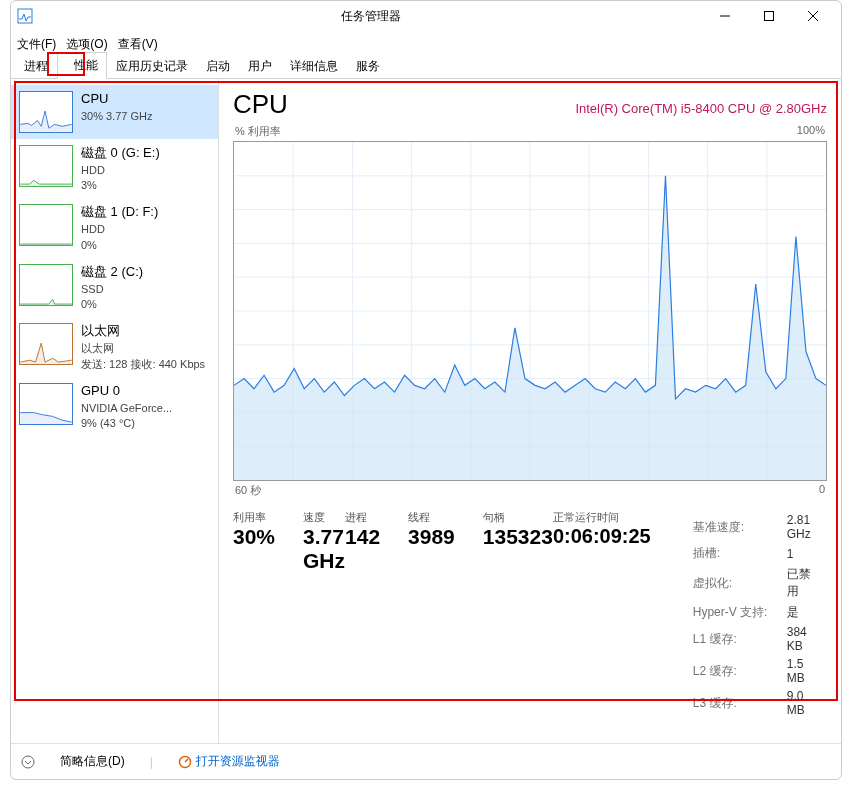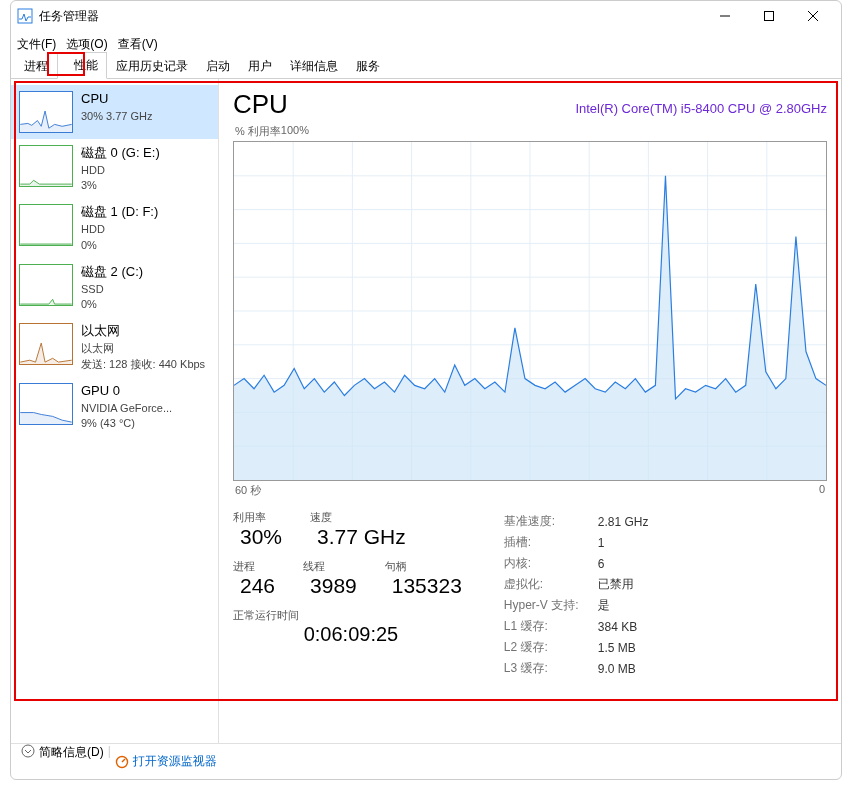--- a/index.html
+++ b/index.html
@@ -27,21 +27,21 @@
   display: flex;
   align-items: center;
   padding: 0 6px;
 }
 .titlebar .icon {
   width: 16px; height: 16px;
   margin-right: 6px;
   display: inline-flex;
   align-items: center; justify-content: center;
 }
-.titlebar .title { flex: 1; font-size: 12px; }
+.titlebar .title { flex: 1; font-size: 12px; text-align: center; }
 .winbtns { display: flex; gap: 0; }
 .winbtn { width: 44px; height: 30px; display: flex; align-items: center; justify-content: center; cursor: pointer; }
 .winbtn svg { width: 12px; height: 12px; }
 .menubar {
   height: 22px;
   display: flex;
   align-items: flex-end;
   padding: 0 6px;
   gap: 10px;
   font-size: 12px;
@@ -117,58 +117,59 @@
   display: flex;
   flex-direction: column;
 }
 .mhdr {
   display: flex;
   align-items: baseline;
   justify-content: space-between;
   margin-bottom: 4px;
 }
 .mhdr .big { font-size: 26px; font-weight: 400; }
-.mhdr .model { font-size: 13px; color: #6d28d9; }
+.mhdr .model { font-size: 13px; color: #be185d; }
 .chart-labels {
-  display: flex; justify-content: flex-start;
+  display: flex; justify-content: space-between;
   font-size: 11px; color: #666;
   padding: 0 2px 2px 2px;
 }
 .chart {
   height: 340px;
   border: 1px solid #999;
   position: relative;
   overflow: hidden;
 }
 .chart svg { width: 100%; height: 100%; display: block; }
 .chart-bottom-labels {
   display: flex; justify-content: space-between;
   font-size: 11px; color: #666;
   padding: 2px 2px 6px 2px;
 }
 .stats {
   display: flex;
   gap: 40px;
   margin-top: 6px;
 }
-.stats-left { display: flex; flex-direction: column; gap: 10px; }
+.stats-left { display: flex; }
 .stat-row { display: flex; gap: 28px; }
 .stat { display: flex; flex-direction: column; }
 .stat .lbl { font-size: 11px; color: #555; }
-.stat .val { font-size: 21px; font-weight: 400; margin-left: 7px; }
+.stat .val { font-size: 21px; font-weight: 700; }
 .uptime .val { font-size: 20px; text-align: center; }
 .stats-right { font-size: 12px; color: #333; }
 .stats-right table td { padding: 1px 10px 1px 0; }
 .stats-right table td:first-child { color: #737373; min-width: 92px; }
 .footer {
   height: 36px;
   border-top: 1px solid #e0e0e0;
   display: flex;
+  align-items: center;
   padding: 0 10px;
-  gap: 4px;
+  gap: 25px;
   font-size: 12px;
 }
 .footer .chev { width: 14px; height: 14px; }
 .footer .link { color: #0066cc; cursor: pointer; display: inline-flex; align-items: center; gap: 4px; }
 </style>
 </head>
 <body>
 
 <div class="window">
   <div class="titlebar">
@@ -345,21 +346,21 @@
               <span class="val">30%</span>
             </div>
             <div class="stat">
               <span class="lbl">速度</span>
               <span class="val">3.77 GHz</span>
             </div>
           </div>
           <div class="stat-row">
             <div class="stat">
               <span class="lbl">进程</span>
-              <span class="val">246</span>
+              <span class="val">142</span>
             </div>
             <div class="stat">
               <span class="lbl">线程</span>
               <span class="val">3989</span>
             </div>
             <div class="stat">
               <span class="lbl">句柄</span>
               <span class="val">135323</span>
             </div>
           </div>
@@ -372,24 +373,20 @@
         <div class="stats-right">
           <table>
             <tbody>
                 <tr>
                   <td>基准速度:</td>
                   <td>2.81 GHz</td>
                 </tr>
             <tr>
                   <td>插槽:</td>
                   <td>1</td>
-                </tr>
-            <tr>
-                  <td>内核:</td>
-                  <td>6</td>
                 </tr>
             <tr>
                   <td>虚拟化:</td>
                   <td>已禁用</td>
                 </tr>
             <tr>
                   <td>Hyper-V 支持:</td>
                   <td>是</td>
                 </tr>
             <tr>

